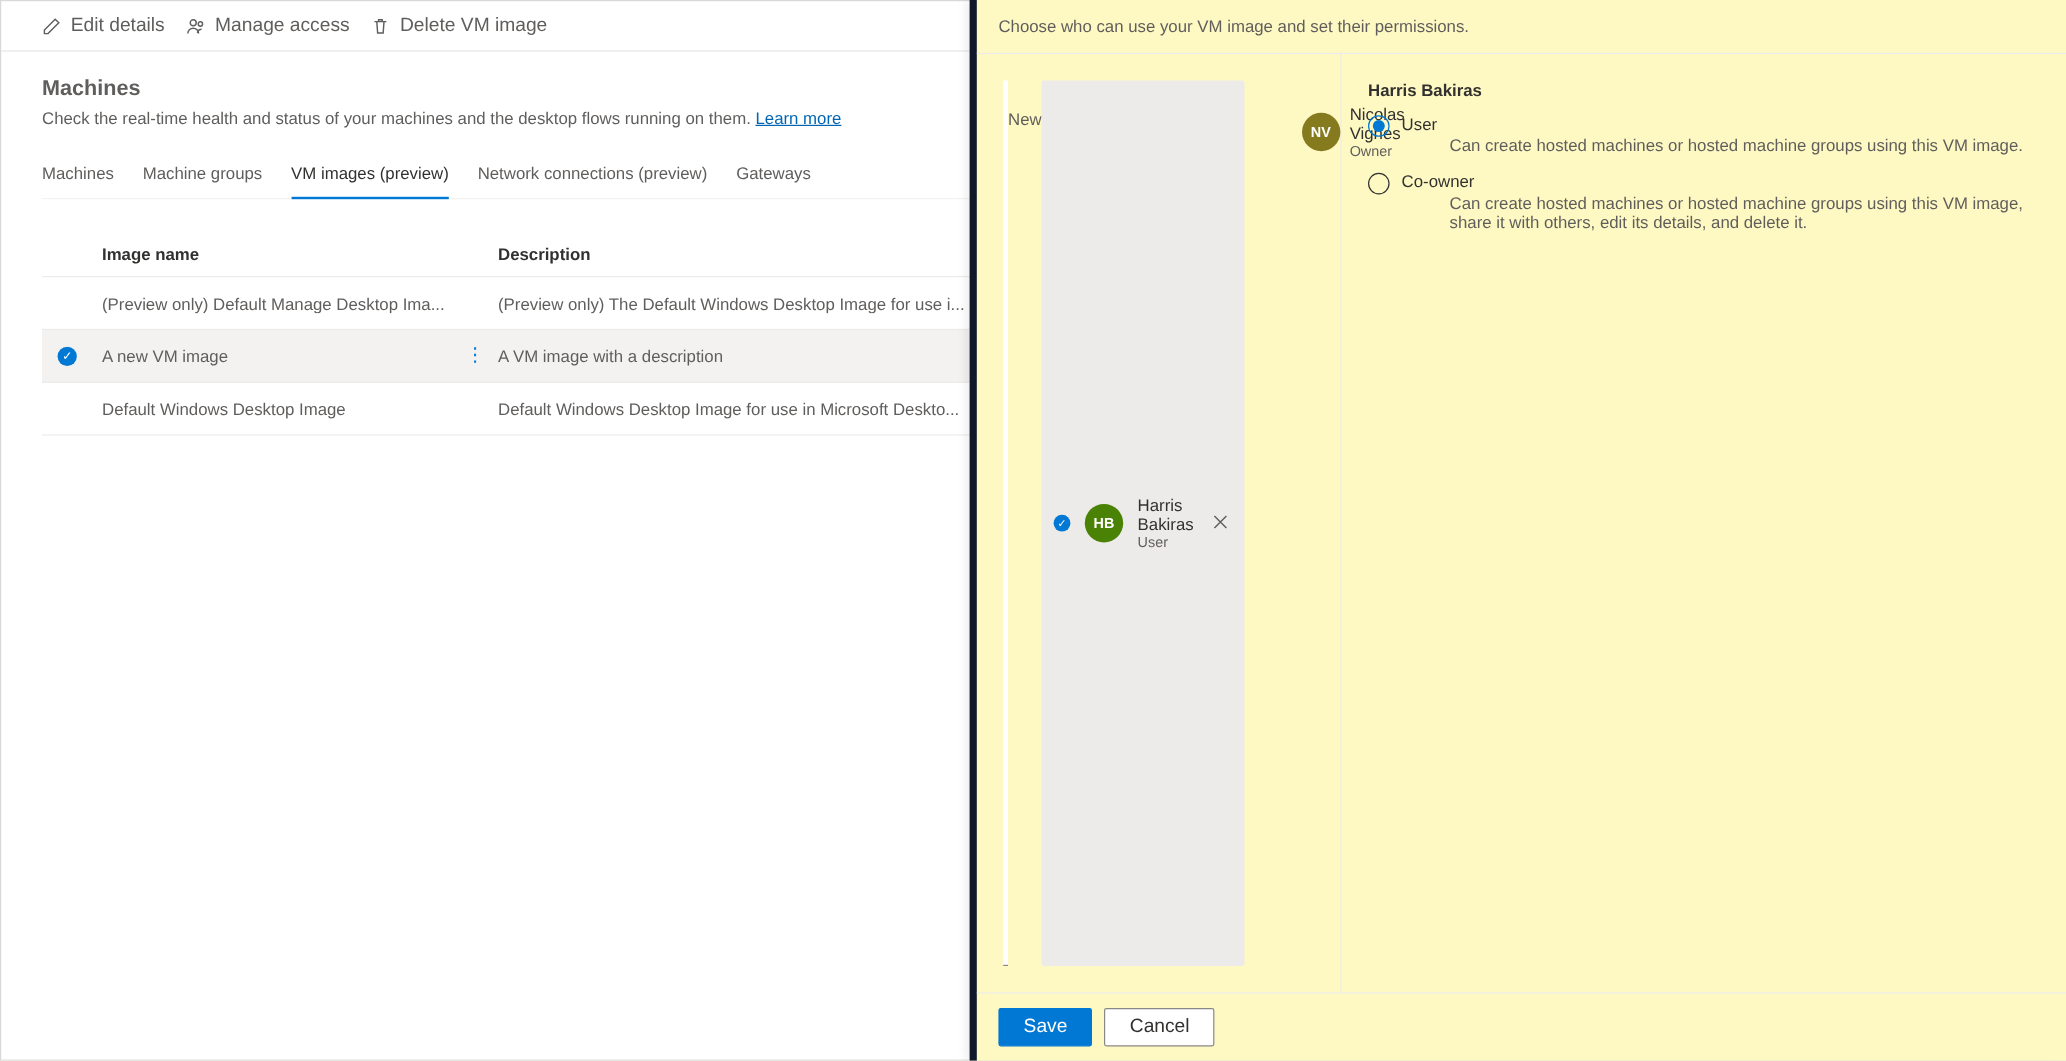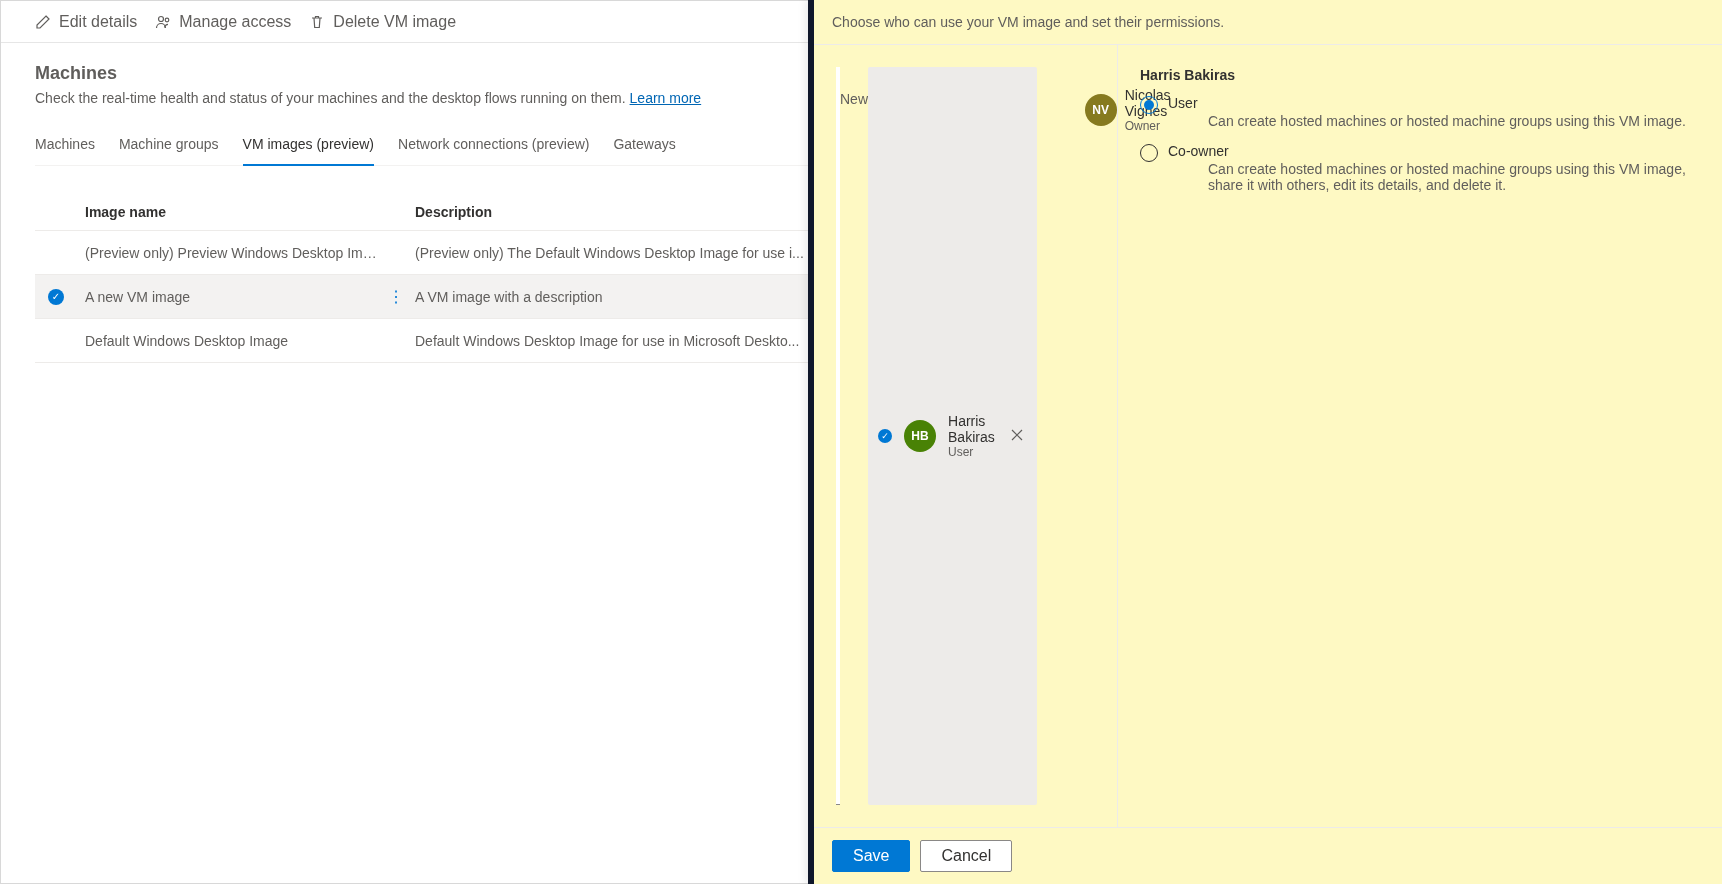--- a/index.html
+++ b/index.html
@@ -263,21 +263,21 @@
     <div class="table">
       <div class="thead">
         <div class="th col-check"></div>
         <div class="th col-name">Image name</div>
         <div class="th col-menu"></div>
         <div class="th col-desc">Description</div>
       </div>
 
       <div class="trow">
         <div class="td col-check"></div>
-        <div class="td col-name">(Preview only) Preview Windows Desktop Ima...</div>
+        <div class="td col-name">(Preview only) Default Manage Desktop Ima...</div>
         <div class="td col-menu"></div>
         <div class="td col-desc">(Preview only) The Default Windows Desktop Image for use i...</div>
       </div>
 
       <div class="trow selected">
         <div class="td col-check">
             <div class="check-icon">✓</div>
           </div>
         <div class="td col-name">A new VM image</div>
         <div class="td col-menu">

